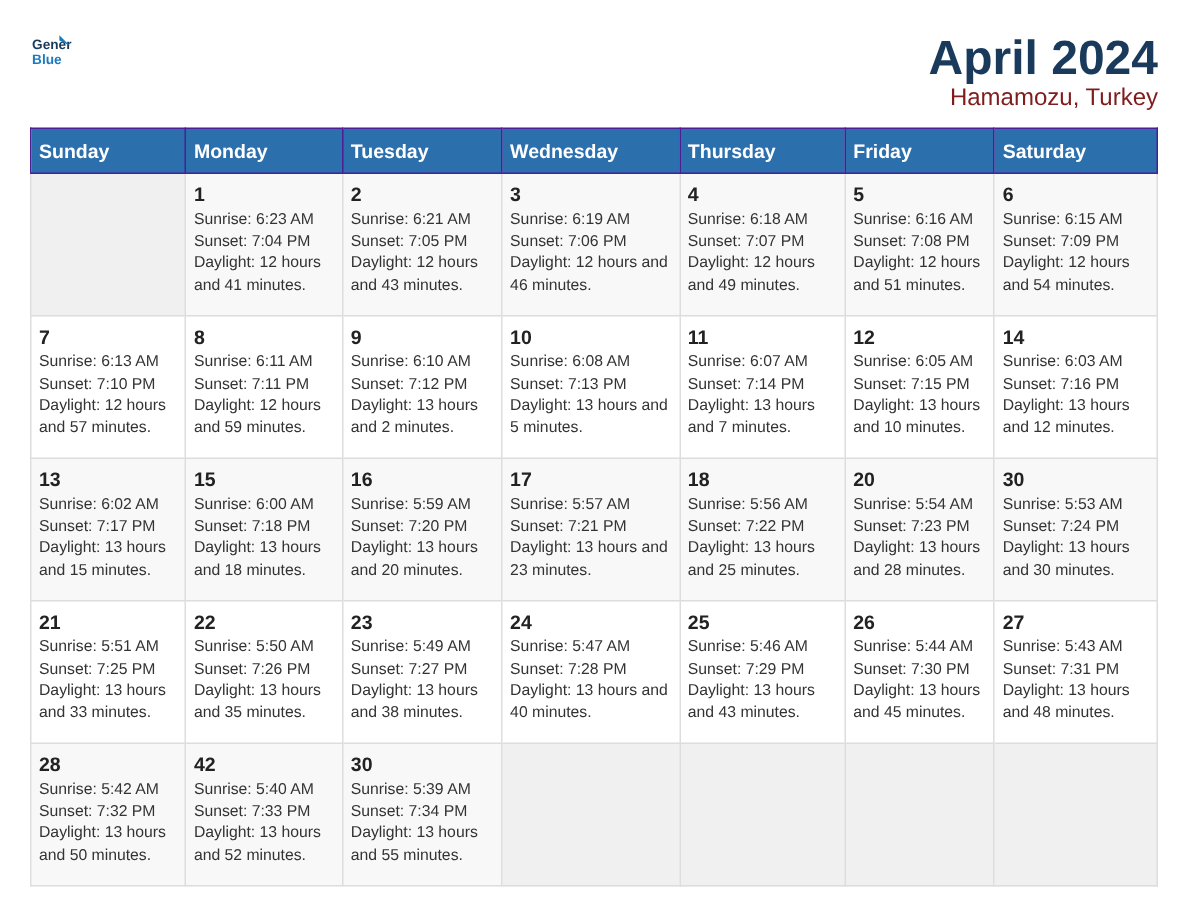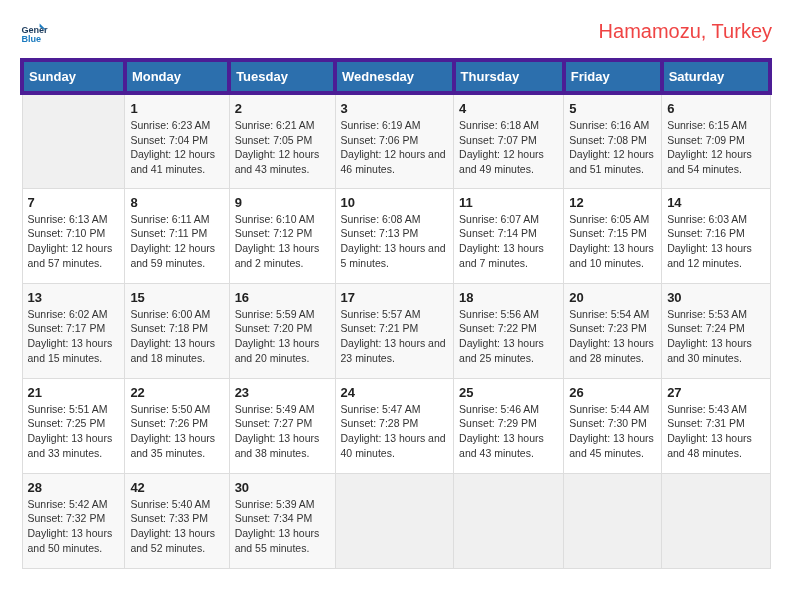--- a/index.html
+++ b/index.html
@@ -27,38 +27,38 @@
     }
     .title-area {
       text-align: right;
     }
     .main-title {
       font-size: 32px;
       font-weight: bold;
       color: #1a3a5c;
     }
     .subtitle {
-      font-size: 20px;
-      color: #ef4444;
+      font-size: 16px;
+      color: #7f1d1d;
     }
     table {
       width: 100%;
       border-collapse: collapse;
       font-size: 11px;
     }
     thead tr {
       background-color: #2c6fad;
       color: #fff;
     }
     thead th {
       padding: 7px 5px;
       text-align: left;
       font-size: 13px;
       font-weight: bold;
-      border: 4px solid #4c1d95;
+      border: 1px solid #4c1d95;
     }
     tbody tr {
       background: #fff;
     }
     tbody tr:nth-child(odd) {
       background: #f8f8f8;
     }
     tbody td {
       padding: 6px 5px;
       vertical-align: top;
@@ -87,20 +87,21 @@
 
 <div class="header-area">
   <div class="logo">
     <svg class="logo-icon" viewBox="0 0 40 40" xmlns="http://www.w3.org/2000/svg">
       <text x="2" y="18" font-size="13" font-weight="bold" fill="#1a3a5c">General</text>
       <text x="2" y="32" font-size="13" font-weight="bold" fill="#1a7abf">Blue</text>
       <polygon points="28,5 38,15 28,10" fill="#1a7abf"></polygon>
     </svg>
   </div>
   <div class="title-area">
+    <div class="main-title">April 2024</div>
     <div class="subtitle">Hamamozu, Turkey</div>
   </div>
 </div>
 
 <table>
   <thead>
     <tr>
     <th>Sunday</th>
         <th>Monday</th>
         <th>Tuesday</th>

